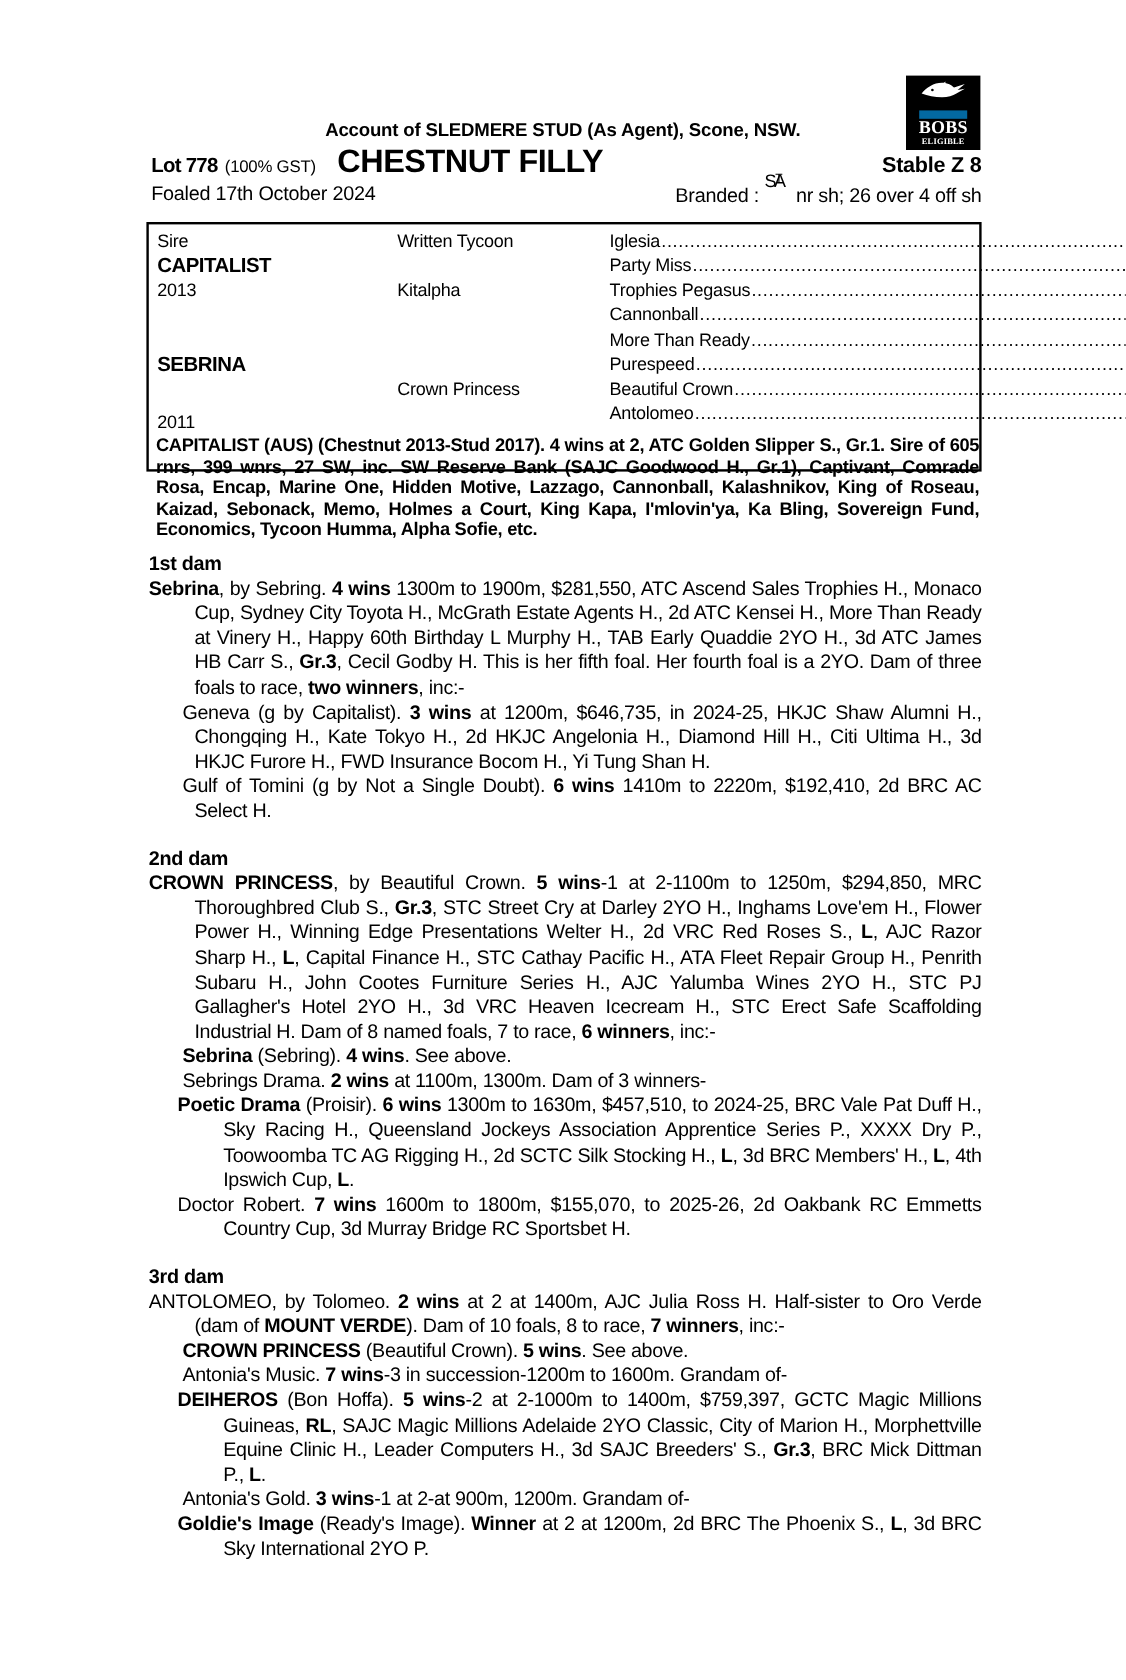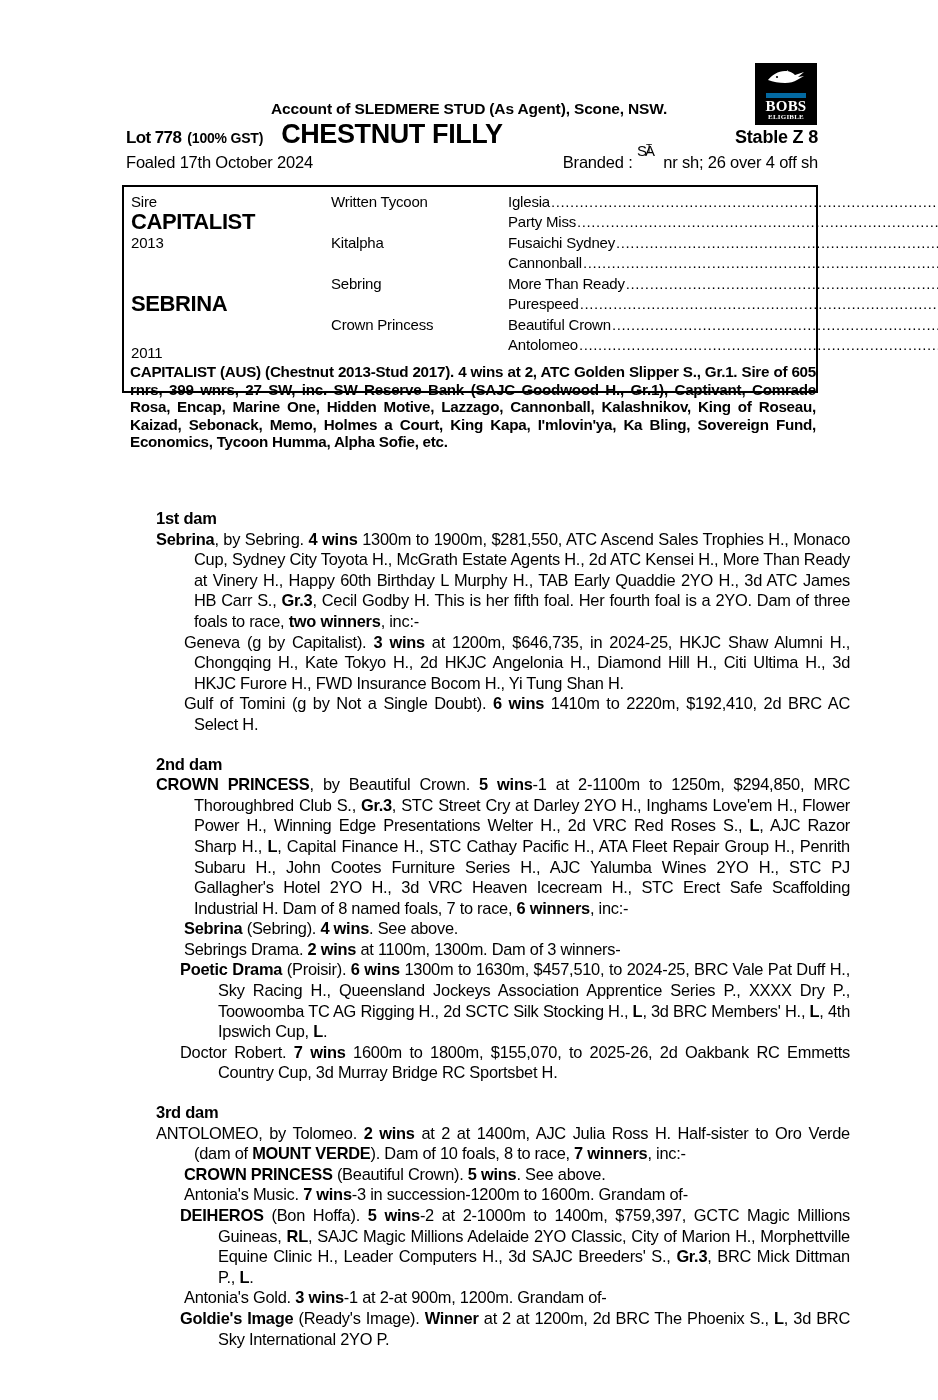--- a/index.html
+++ b/index.html
@@ -16,39 +16,39 @@
   .bobs-logo{
     position:absolute;left:755px;top:63px;width:62px;height:62px;
     background:#000;color:#fff;
     display:flex;flex-direction:column;align-items:center;justify-content:center;
     overflow:hidden;
   }
   .bobs-logo .horse{display:block;margin:0 0 1px 0;}
   .bobs-logo .bobs-word{
     font-family:"Liberation Serif", serif;
     font-weight:700;font-size:15px;line-height:14px;letter-spacing:.2px;
-    border-top:5px solid #0369a1;padding-top:1px;
+    border-top:7px solid #0369a1;padding-top:1px;
   }
   .bobs-logo .bobs-sub{
     font-family:"Liberation Serif", serif;
     font-weight:700;font-size:7px;line-height:8px;letter-spacing:.2px;
   }
 
   .account-line{
     position:absolute;left:0;top:100px;width:938px;text-align:center;
     box-sizing:border-box;
     font-weight:700;font-size:15.5px;letter-spacing:-0.15px;
   }
 
   .title-row{
     position:absolute;left:126px;top:119px;width:692px;
     display:flex;align-items:baseline;
   }
   .lot-num{font-weight:700;font-size:17px;letter-spacing:-0.6px;line-height:30px;}
-  .gst{font-weight:700;font-size:14px;margin-left:6px;letter-spacing:-0.2px;}
+  .gst{font-weight:400;font-size:14px;margin-left:6px;letter-spacing:-0.2px;}
   .colour-sex{font-weight:700;font-size:27px;letter-spacing:-0.4px;margin-left:18px;line-height:30px;}
   .stable{margin-left:auto;font-weight:700;font-size:18px;letter-spacing:-0.2px;}
 
   .sub-row{
     position:absolute;left:126px;top:153px;width:692px;
     display:flex;font-size:16.5px;letter-spacing:-0.2px;
   }
   .sub-row .branded{margin-left:auto;}
   .brandmark{
     display:inline-block;position:relative;width:22px;height:15px;
@@ -62,42 +62,42 @@
     border:2px solid #000;box-sizing:border-box;
   }
   .ped-grid{
     position:relative;width:100%;height:100%;
     font-size:15px;letter-spacing:-0.2px;
   }
   .c1{position:absolute;left:7px;width:200px;}
   .c2{position:absolute;left:207px;width:180px;}
   .c3{position:absolute;left:384px;right:5px;}
   .ped-row{position:absolute;left:0;right:0;height:21px;line-height:21px;}
-  .bold-name{font-weight:700;font-size:22px;letter-spacing:-0.4px;}
+  .bold-name{font-weight:700;font-size:17px;letter-spacing:-0.4px;}
   .dots{
     display:flex;align-items:baseline;width:100%;white-space:nowrap;
   }
   .dots .lead{flex:0 0 auto;}
   .dots .fill{
     flex:1 1 auto;overflow:hidden;margin:0 1px;
     font-size:15px;line-height:21px;letter-spacing:0.6px;
   }
 
   
   .sire-block{
     position:absolute;left:130px;top:363px;width:686px;
     font-weight:700;font-size:15.2px;line-height:17.6px;
     text-align:justify;letter-spacing:-0.25px;
     -moz-text-align-last:left;text-align-last:left;
   }
 
   
   .body{
-    position:absolute;left:124px;top:508px;width:694px;
-    font-size:16.4px;line-height:20.6px;letter-spacing:-0.25px;margin-left:32px;
+    position:absolute;left:124px;top:460px;width:694px;
+    font-size:16.4px;line-height:20.6px;letter-spacing:-0.25px;
   }
   .damhead{font-weight:700;font-size:16.5px;margin-top:0;}
   p{margin:0;}
   .j{text-align:justify;-moz-text-align-last:left;text-align-last:left;}
   .hang1{padding-left:38px;text-indent:-38px;}
   .hang2{padding-left:38px;text-indent:-10px;}
   .ind1{padding-left:24px;}
   .ind1.hang{padding-left:62px;text-indent:-38px;}
   .gap{height:19px;}
   b{font-weight:700;}
@@ -157,43 +157,40 @@
       <div class="ped-row" style="top:139px;margin-top:16px;">
           <span class="c1">2011</span>
         </div>
 
       <div class="ped-row" style="top:4px;">
           <span class="c2">Written Tycoon</span>
         </div>
       <div class="ped-row" style="top:45px;">
           <span class="c2">Kitalpha</span>
         </div>
-      <div class="ped-row" style="top:86px;">
-          <span class="c2">Sebring</span>
-        </div>
       <div class="ped-row" style="top:127px;">
           <span class="c2">Crown Princess</span>
         </div>
 
       <div id="gen3-host">
           <div class="ped-row" style="top: 4px;">
             <div class="c3 dots">
               <span class="lead">Iglesia</span>
               <span class="fill">..........................................................................................</span>
             </div>
           </div>
           <div class="ped-row" style="top: 24px;">
             <div class="c3 dots">
               <span class="lead">Party Miss</span>
               <span class="fill">..........................................................................................</span>
             </div>
           </div>
           <div class="ped-row" style="top: 45px;">
             <div class="c3 dots">
-              <span class="lead">Fusaichi Sydney</span>
+              <span class="lead">Trophies Pegasus</span>
               <span class="fill">..........................................................................................</span>
             </div>
           </div>
           <div class="ped-row" style="top: 65px;">
             <div class="c3 dots">
               <span class="lead">Cannonball</span>
               <span class="fill">..........................................................................................</span>
             </div>
           </div>
           <div class="ped-row" style="top: 86px;">

